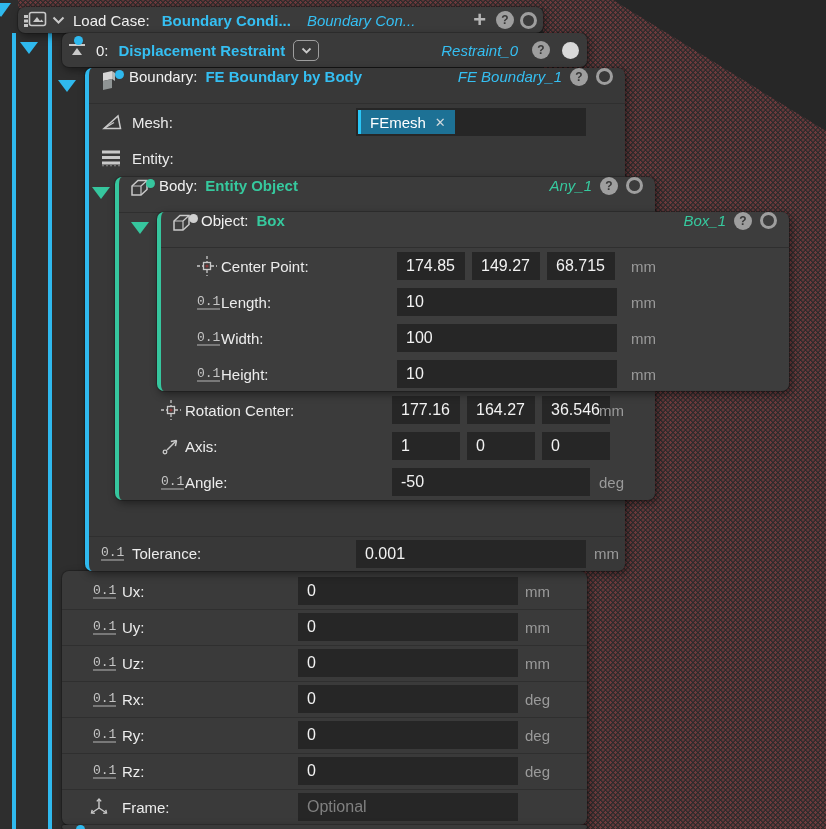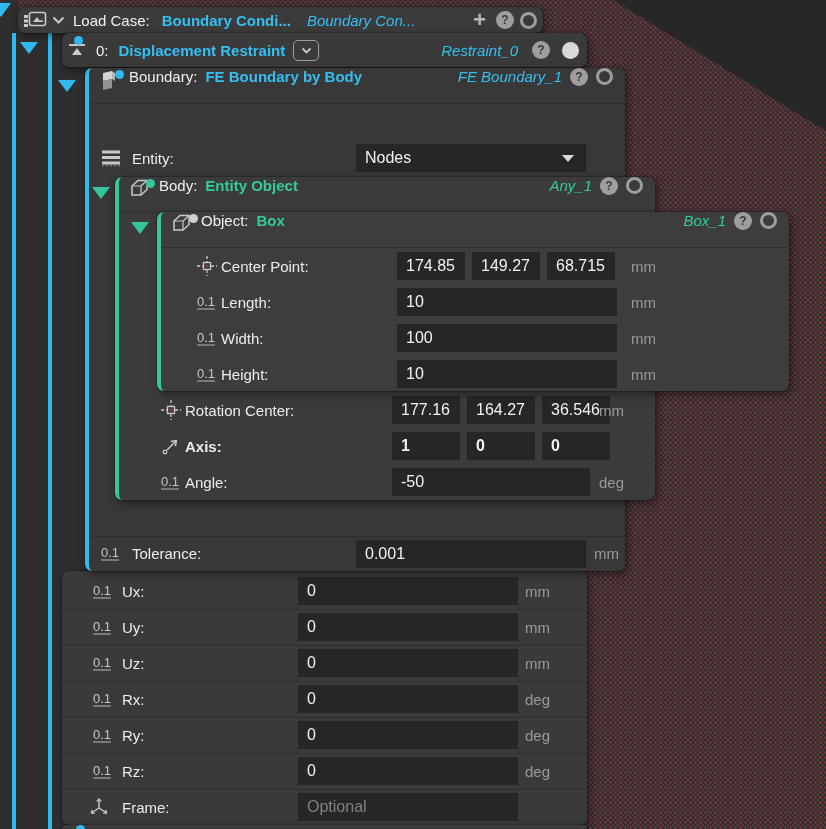--- a/index.html
+++ b/index.html
@@ -90,21 +90,21 @@
   .chip .cx{color:#cfd8dc;font-size:13px;cursor:pointer;}
 
   
   .q{width:18px;height:18px;border-radius:50%;background:#9e9e9e;color:#383838;
     font-size:12px;font-weight:bold;display:flex;align-items:center;justify-content:center;flex:0 0 auto;}
   .ring{width:11px;height:11px;border-radius:50%;border:3px solid #9e9e9e;flex:0 0 auto;}
   .fullc{width:17px;height:17px;border-radius:50%;background:#d9d9d9;flex:0 0 auto;}
   .plus{color:#b5b5b5;font-size:22px;line-height:20px;font-weight:bold;margin-right:4px;}
   .dot{position:absolute;width:9px;height:9px;border-radius:50%;z-index:6;}
   .dot.cyan{background:#2fb9ee;} .dot.teal{background:#36c69e;} .dot.gray{background:#cfcfcf;}
-  .dec{font-family:Liberation Sans, sans-serif;font-size:13px;color:#c5c5c5;
+  .dec{font-family:Liberation Mono, monospace;font-size:13px;color:#c5c5c5;
     border-bottom:1px solid #b5b5b5;padding-bottom:1px;line-height:13px;}
   .chevbtn{width:26px;height:21px;border:1.5px solid #9e9e9e;border-radius:5px;
     display:flex;align-items:center;justify-content:center;margin-left:8px;box-sizing:border-box;}
   svg.ig{display:block;}
 </style>
 </head>
 <body>
 
 <div id="stage">
 
@@ -175,35 +175,46 @@
           <polygon points="15,3 18,5 18,13 15,11" fill="#b0b5b5"></polygon>
         </svg>
       </span>
       <span class="lblw">Boundary:</span>
       <span class="tcyan">FE Boundary by Body</span>
       <span class="name cyan">FE Boundary_1</span>
       <span class="q">?</span>
       <span class="ring"></span>
     </div>
 
+    <div class="row" style="top:36px;">
+      <span class="ic">
+        <svg class="ig" width="22" height="18" viewBox="0 0 22 18">
+          <path d="M3 15.5 L17 3 L19.5 15.5 Z" fill="none" stroke="#c9c9c9" stroke-width="1.5"></path>
+          <path d="M3 15.5 L13 9.5" fill="none" stroke="#c9c9c9" stroke-width="1.2"></path>
+        </svg>
+      </span>
+      <span class="lb">Mesh:</span>
+      <div class="ctl chipfield">
+        <span class="chip">
+          <span class="ct">FEmesh</span>
+          <span class="cx">✕</span>
+        </span>
+      </div>
+    </div>
 
     <div class="row" style="top:72px;">
       <span class="ic">
         <svg class="ig" width="20" height="17" viewBox="0 0 20 17">
           <rect x="1" y="1" width="18" height="3" fill="#c9c9c9"></rect>
           <rect x="1" y="6.5" width="18" height="3" fill="#c9c9c9"></rect>
           <rect x="1" y="12" width="18" height="3" fill="#c9c9c9"></rect>
           <line x1="1" y1="16.4" x2="19" y2="16.4" stroke="#9a9a9a" stroke-width="1" stroke-dasharray="2 2"></line>
         </svg>
       </span>
       <span class="lb">Entity:</span>
-      <div class="ctl dropdown">
-        <div class="val">Nodes</div>
-        <span class="dd-caret"></span>
-      </div>
     </div>
 
 
     <div class="row sep" style="top:468px;height:34px;">
       <span class="ic dec">0.1</span>
       <span class="lb">Tolerance:</span>
       <div class="ctl inp">0.001</div>
       <span class="un">mm</span>
     </div>
   </div>
@@ -237,21 +248,21 @@
       </span>
       <span class="lb">Rotation Center:</span>
       <div class="ctl triple">
         <div class="inp">177.16</div>
         <div class="inp">164.27</div>
         <div class="inp">36.546</div>
       </div>
       <span class="un">mm</span>
     </div>
 
-    <div class="row" style="top:251px;font-weight:bold;">
+    <div class="row" style="top:251px;">
       <span class="ic">
         <svg class="ig" width="20" height="20" viewBox="0 0 20 20">
           <circle cx="4" cy="16" r="1.8" fill="none" stroke="#c9c9c9" stroke-width="1.3"></circle>
           <line x1="6" y1="14" x2="15.5" y2="4.5" stroke="#c9c9c9" stroke-width="1.5"></line>
           <path d="M15.5 4.5 L9.8 5.6 M15.5 4.5 L14.4 10.2" fill="none" stroke="#c9c9c9" stroke-width="1.5"></path>
         </svg>
       </span>
       <span class="lb">Axis:</span>
       <div class="ctl triple">
         <div class="inp">1</div>

